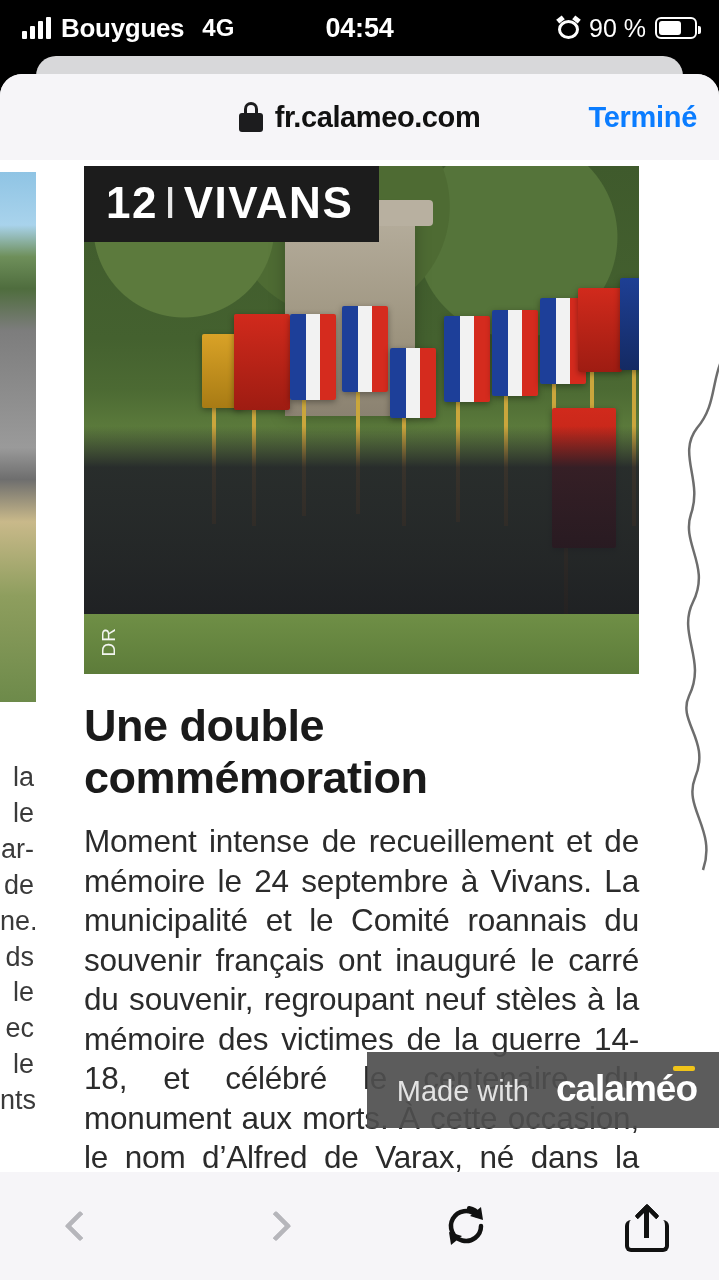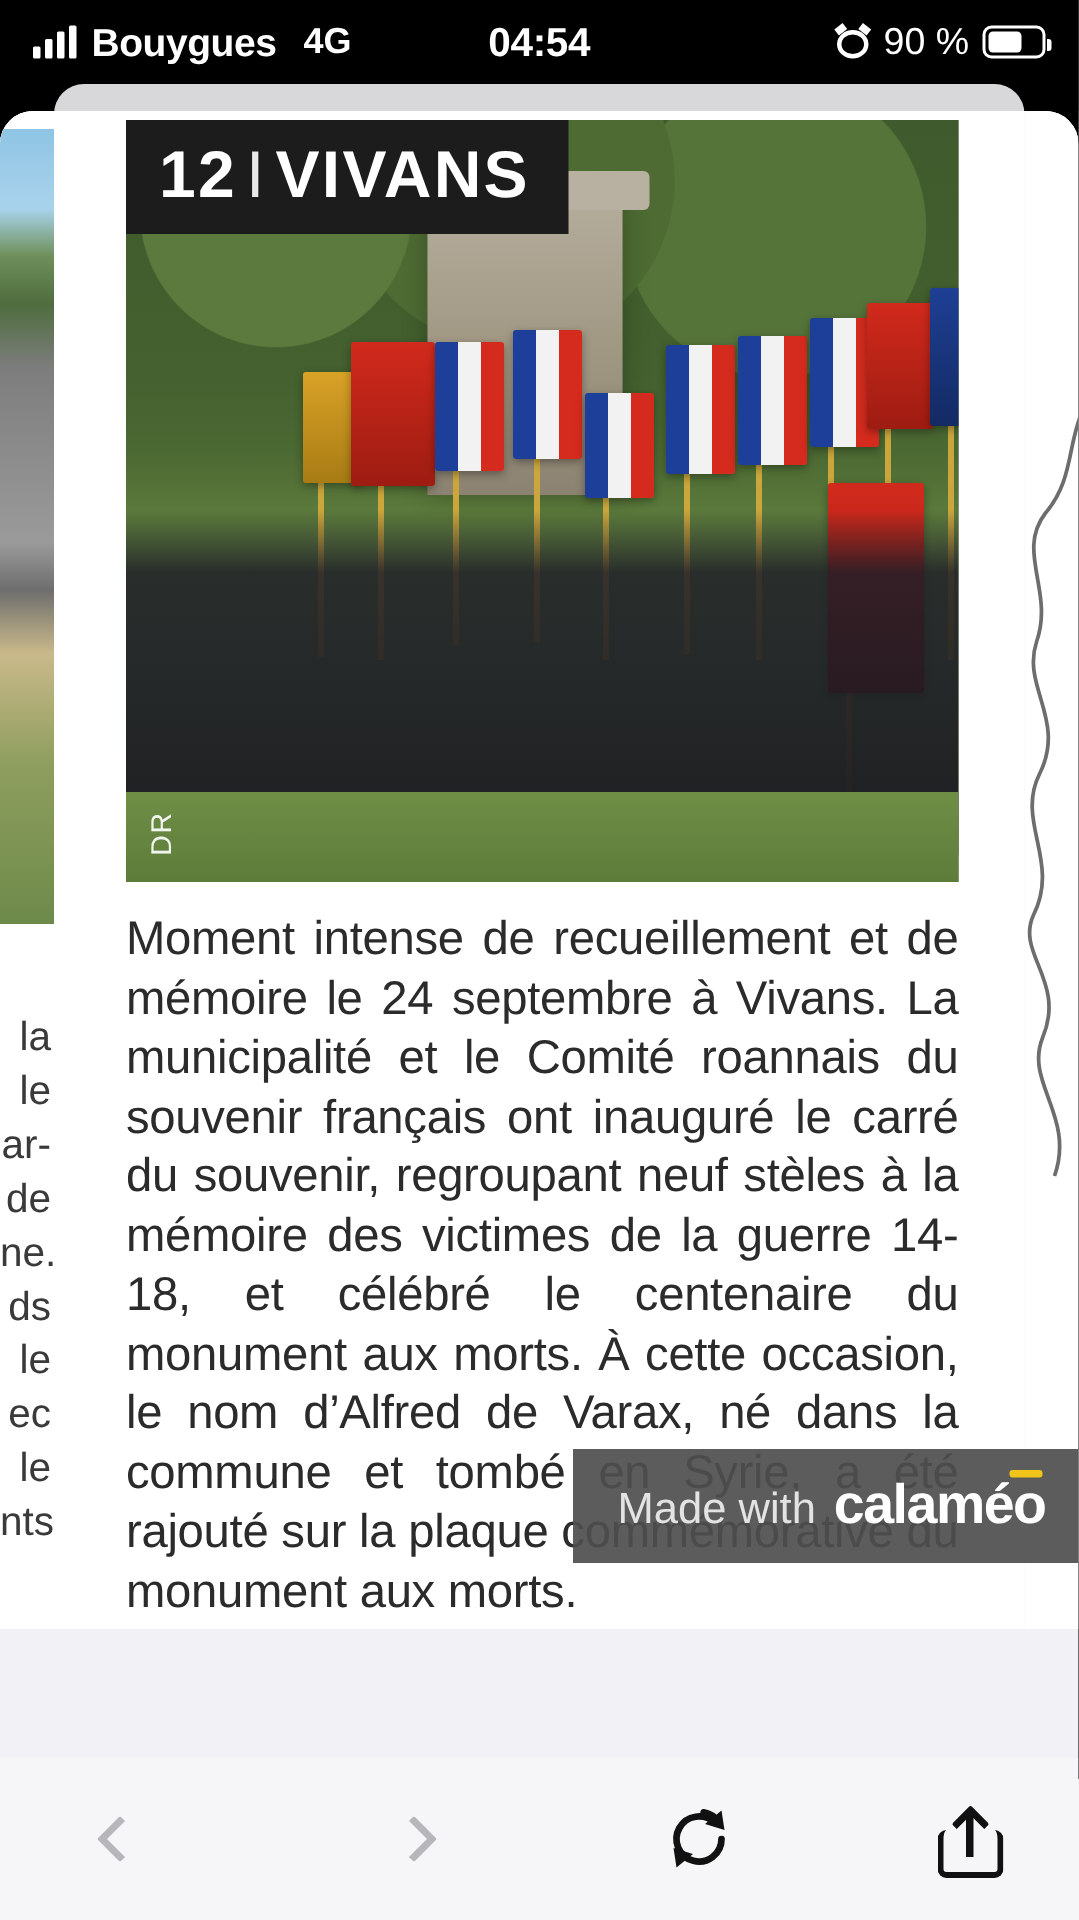--- a/index.html
+++ b/index.html
@@ -227,21 +227,21 @@
     text-align: justify;
     letter-spacing: -0.2px;
     hyphens: auto;
   }
 
   
   .made-with {
     position: absolute; right: 0; bottom: 44px;
     background: rgba(78,78,78,.92);
     color: #fff;
-    display: flex; align-items: baseline; gap: 12px;
+    display: flex; align-items: baseline; gap: 27px;
     padding: 16px 22px 18px 30px;
   }
   .made-with .mw-label { font-size: 29px; color: #e3e3e3; }
   .made-with .mw-brand {
     font-size: 37px; font-weight: 700; letter-spacing: -1px; position: relative;
   }
   .made-with .mw-brand .bar {
     position: absolute; right: 2px; top: -2px; width: 22px; height: 5px;
     background: #f0c419; border-radius: 2px;
   }
@@ -314,20 +314,30 @@
     </span>
   </div>
 </div>
 
 <div class="sheet-shoulder">
   <div class="behind"></div>
 </div>
 
 <div class="browser-sheet">
 
+  <div class="browser-bar">
+    <div class="url-group">
+      <span class="lock-icon">
+        <span class="shackle"></span>
+          <span class="body"></span>
+      </span>
+      <span class="url-text">fr.calameo.com</span>
+    </div>
+    <button class="done-button">Terminé</button>
+  </div>
 
   <div class="page-content">
     <div class="page-white"></div>
 
     <div class="left-sliver">
       <div class="sl-photo"></div>
       <div class="sl-text">
         <div>la</div>
         <div>le</div>
         <div>ar-</div>
@@ -378,20 +388,21 @@
           <div class="flag red" style="left:468px; top:242px; width:64px; height:140px;"></div>
         </div>
         <div class="crowd"></div>
         <div class="grass"></div>
         <div class="page-tag">
           <span>12</span><span class="sep">I</span><span>VIVANS</span>
         </div>
         <div class="dr-credit">DR</div>
       </div>
 
+      <h1 class="headline">Une double commémoration</h1>
       <p class="body-text">Moment intense de recueillement et de mémoire le 24 septembre à Vivans. La municipalité et le Comité roannais du souvenir français ont inauguré le carré du souvenir, regroupant neuf stèles à la mémoire des victimes de la guerre 14-18, et célébré le centenaire du monument aux morts. À cette occasion, le nom d’Alfred de Varax, né dans la commune et tombé en Syrie, a été rajouté sur la plaque commémorative du monument aux morts.</p>
     </div>
 
     <div class="made-with">
       <span class="mw-label">Made with</span>
       <span class="mw-brand">
         <span>calaméo</span>
         <span class="bar"></span>
       </span>
     </div>

